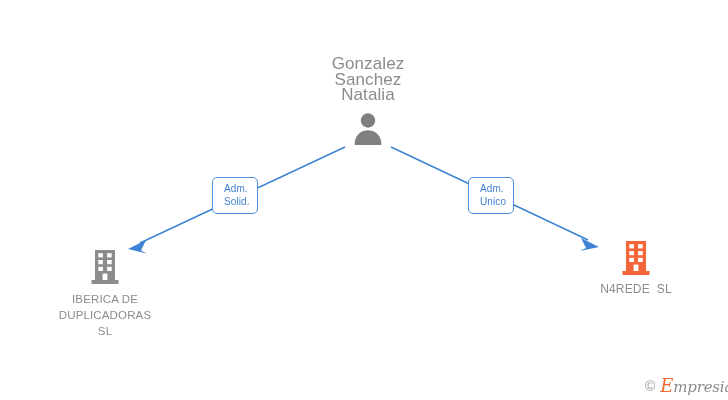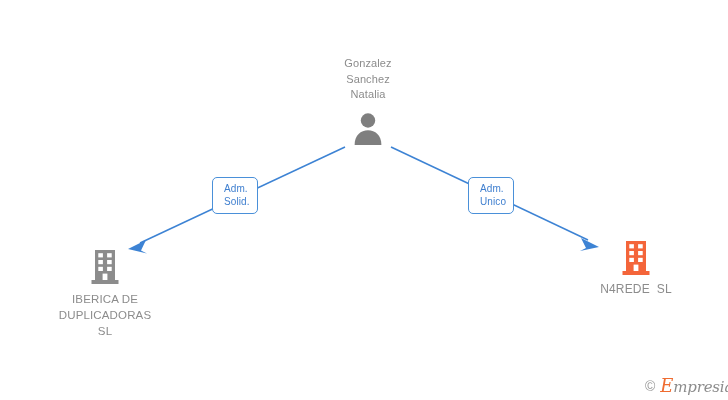--- a/index.html
+++ b/index.html
@@ -27,21 +27,21 @@
 
   
   .person-node {
     position: absolute;
     left: 304px;
     top: 56px;
     width: 128px;
     text-align: center;
   }
   .person-name {
-    font-size: 11px;
+    font-size: 17px;
     line-height: 15.5px;
     color: #8c8c8c;
     white-space: pre-line;
     letter-spacing: 0.1px;
   }
   .person-icon {
     margin: 8px auto 0;
     width: 34px;
     height: 34px;
     display: block;

